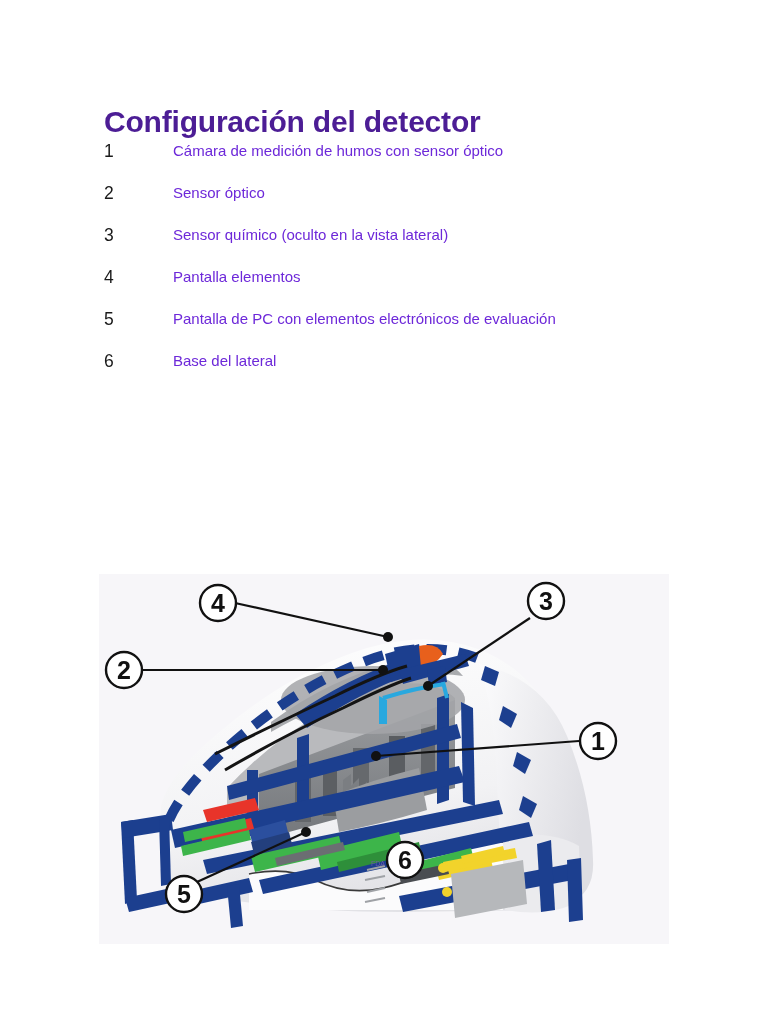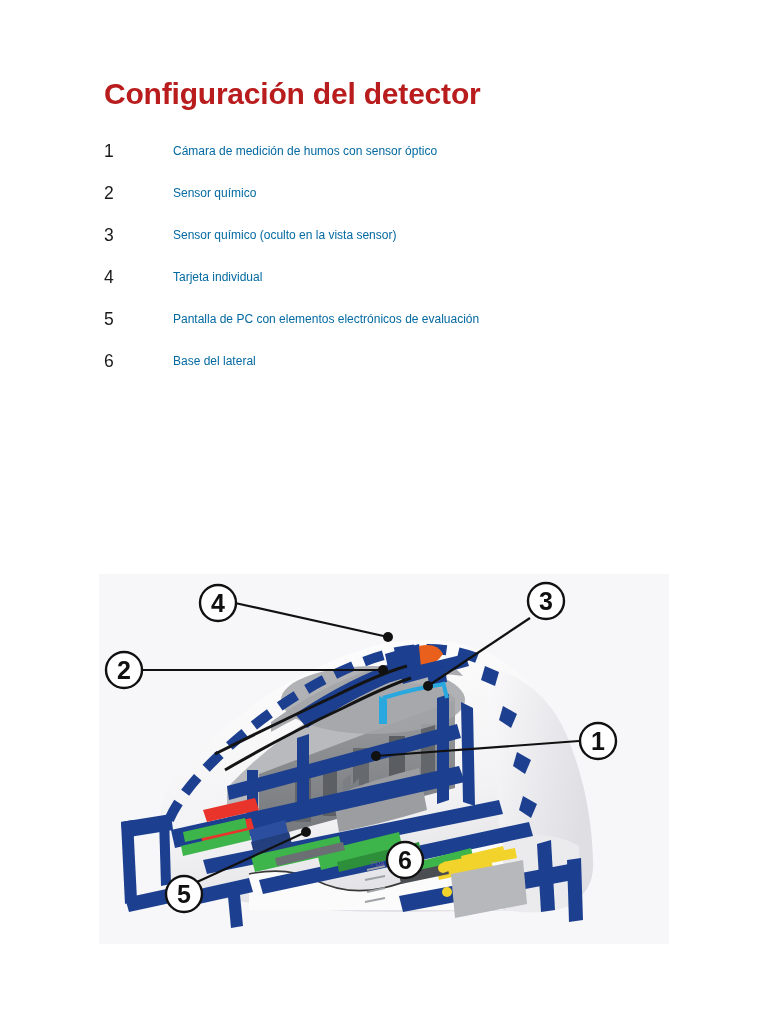--- a/index.html
+++ b/index.html
@@ -19,25 +19,25 @@
   .page {
     position: absolute;
     inset: 0;
     background: #ffffff;
   }
 
   
   .page-title {
     position: absolute;
     left: 104px;
-    top: 60px;
+    top: 88px;
     font-size: 30px;
     font-weight: bold;
     letter-spacing: -0.2px;
-    color: #b91c1c;
+    color: #4c1d95;
     line-height: 1.15;
     margin-top: 17px;
   }
 
   
   .legend {
     position: absolute;
     left: 104px;
     top: 138px;
     width: 580px;
@@ -48,23 +48,23 @@
     margin-bottom: 16px;
   }
   .legend-num {
     width: 69px;
     flex: 0 0 69px;
     font-size: 17.5px;
     line-height: 26px;
     color: #1a1a1a;
   }
   .legend-text {
-    font-size: 12px;
+    font-size: 15px;
     line-height: 26px;
-    color: #0369a1;
+    color: #6d28d9;
     max-width: 500px;
   }
 
   
   .figure {
     position: absolute;
     left: 99px;
     top: 574px;
     width: 570px;
     height: 370px;
@@ -93,31 +93,31 @@
 
   <div class="legend">
 
     <div class="legend-row">
       <span class="legend-num">1</span>
       <span class="legend-text">Cámara de medición de humos con sensor óptico</span>
     </div>
 
     <div class="legend-row">
       <span class="legend-num">2</span>
-      <span class="legend-text">Sensor químico</span>
+      <span class="legend-text">Sensor óptico</span>
     </div>
 
     <div class="legend-row">
       <span class="legend-num">3</span>
-      <span class="legend-text">Sensor químico (oculto en la vista sensor)</span>
+      <span class="legend-text">Sensor químico (oculto en la vista lateral)</span>
     </div>
 
     <div class="legend-row">
       <span class="legend-num">4</span>
-      <span class="legend-text">Tarjeta individual</span>
+      <span class="legend-text">Pantalla elementos</span>
     </div>
 
     <div class="legend-row">
       <span class="legend-num">5</span>
       <span class="legend-text">Pantalla de PC con elementos electrónicos de evaluación</span>
     </div>
 
     <div class="legend-row">
       <span class="legend-num">6</span>
       <span class="legend-text">Base del lateral</span>

